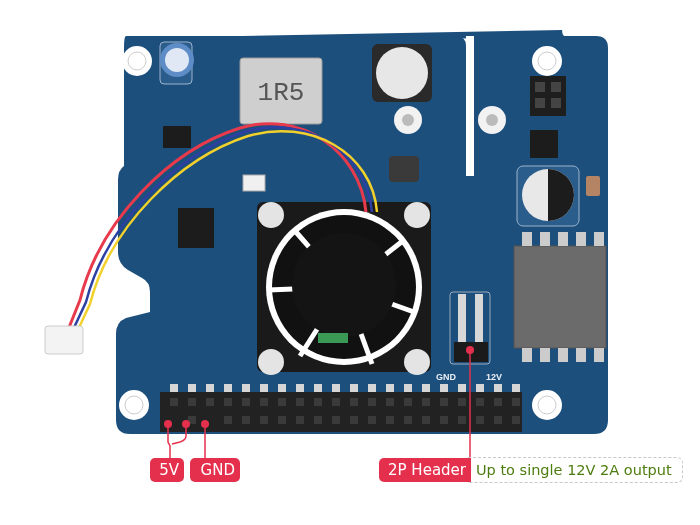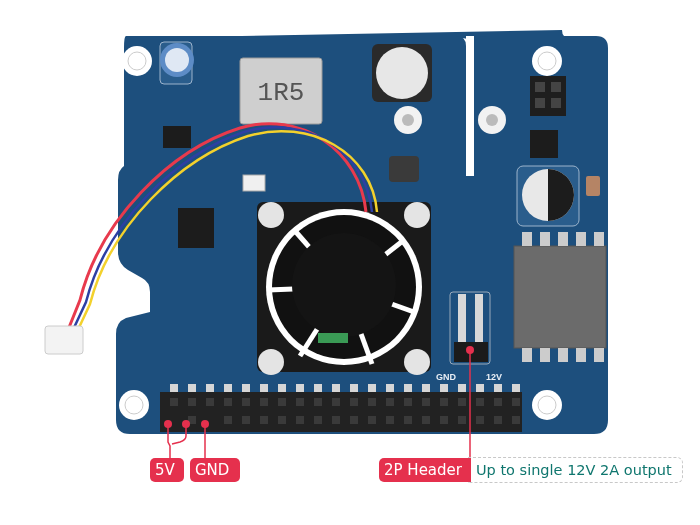--- a/index.html
+++ b/index.html
@@ -1,20 +1,20 @@
 <!DOCTYPE html>
 <html><head>
 <meta charset="utf-8">
 <style>
   html,body{margin:0;padding:0;background:#ffffff;}
   body{width:700px;height:525px;position:relative;overflow:hidden;font-family:"Liberation Sans",sans-serif;}
   .abs{position:absolute;}
   .board{fill:#1d4f7d;}
-  .tag{position:absolute;background:#e5304d;color:#fff;border-radius:5px;font-size:15px;line-height:24px;height:24px;padding:0 5px;box-sizing:border-box;text-align:left;font-family:"DejaVu Sans",sans-serif;}
-  .desc{position:absolute;border:1px dashed #c8c8c8;border-left:none;border-radius:0 6px 6px 0;color:#0f766e;font-size:14.5px;line-height:24px;height:26px;box-sizing:border-box;padding:0 8px;font-family:"DejaVu Sans",sans-serif;white-space:nowrap;}
+  .tag{position:absolute;background:#e5304d;color:#fff;border-radius:5px;font-size:15px;line-height:24px;height:24px;padding:0 5px;box-sizing:border-box;text-align:right;font-family:"DejaVu Sans",sans-serif;}
+  .desc{position:absolute;border:1px dashed #c8c8c8;border-left:none;border-radius:0 6px 6px 0;color:#4d7c0f;font-size:14.5px;line-height:24px;height:26px;box-sizing:border-box;padding:0 8px;font-family:"DejaVu Sans",sans-serif;white-space:nowrap;}
   .silk{font-family:"Liberation Sans",sans-serif;font-weight:bold;fill:#e8eef5;font-size:9px;}
 </style>
 </head>
 <body>
 
 <svg class="abs" width="700" height="525" viewBox="0 0 700 525" style="left:0;top:0">
 
   <path class="board" d="M128,38 H462 Q470,38 470,46 V170 Q470,178 478,178 H600 V38 H570 Q562,38 562,30 Z" fill="none"></path>
   <path class="board" d="M126,36 H456 Q466,36 466,46 V176 H474 V48 Q474,36 486,36 H596 Q608,36 608,48 V420 Q608,434 594,434 H130 Q116,434 116,420 V334 Q116,322 126,318 L150,312 V292 Q150,282 142,278 L128,270 Q118,264 118,252 V180 Q118,170 124,166 V48 Q124,36 126,36 Z"></path>
 

